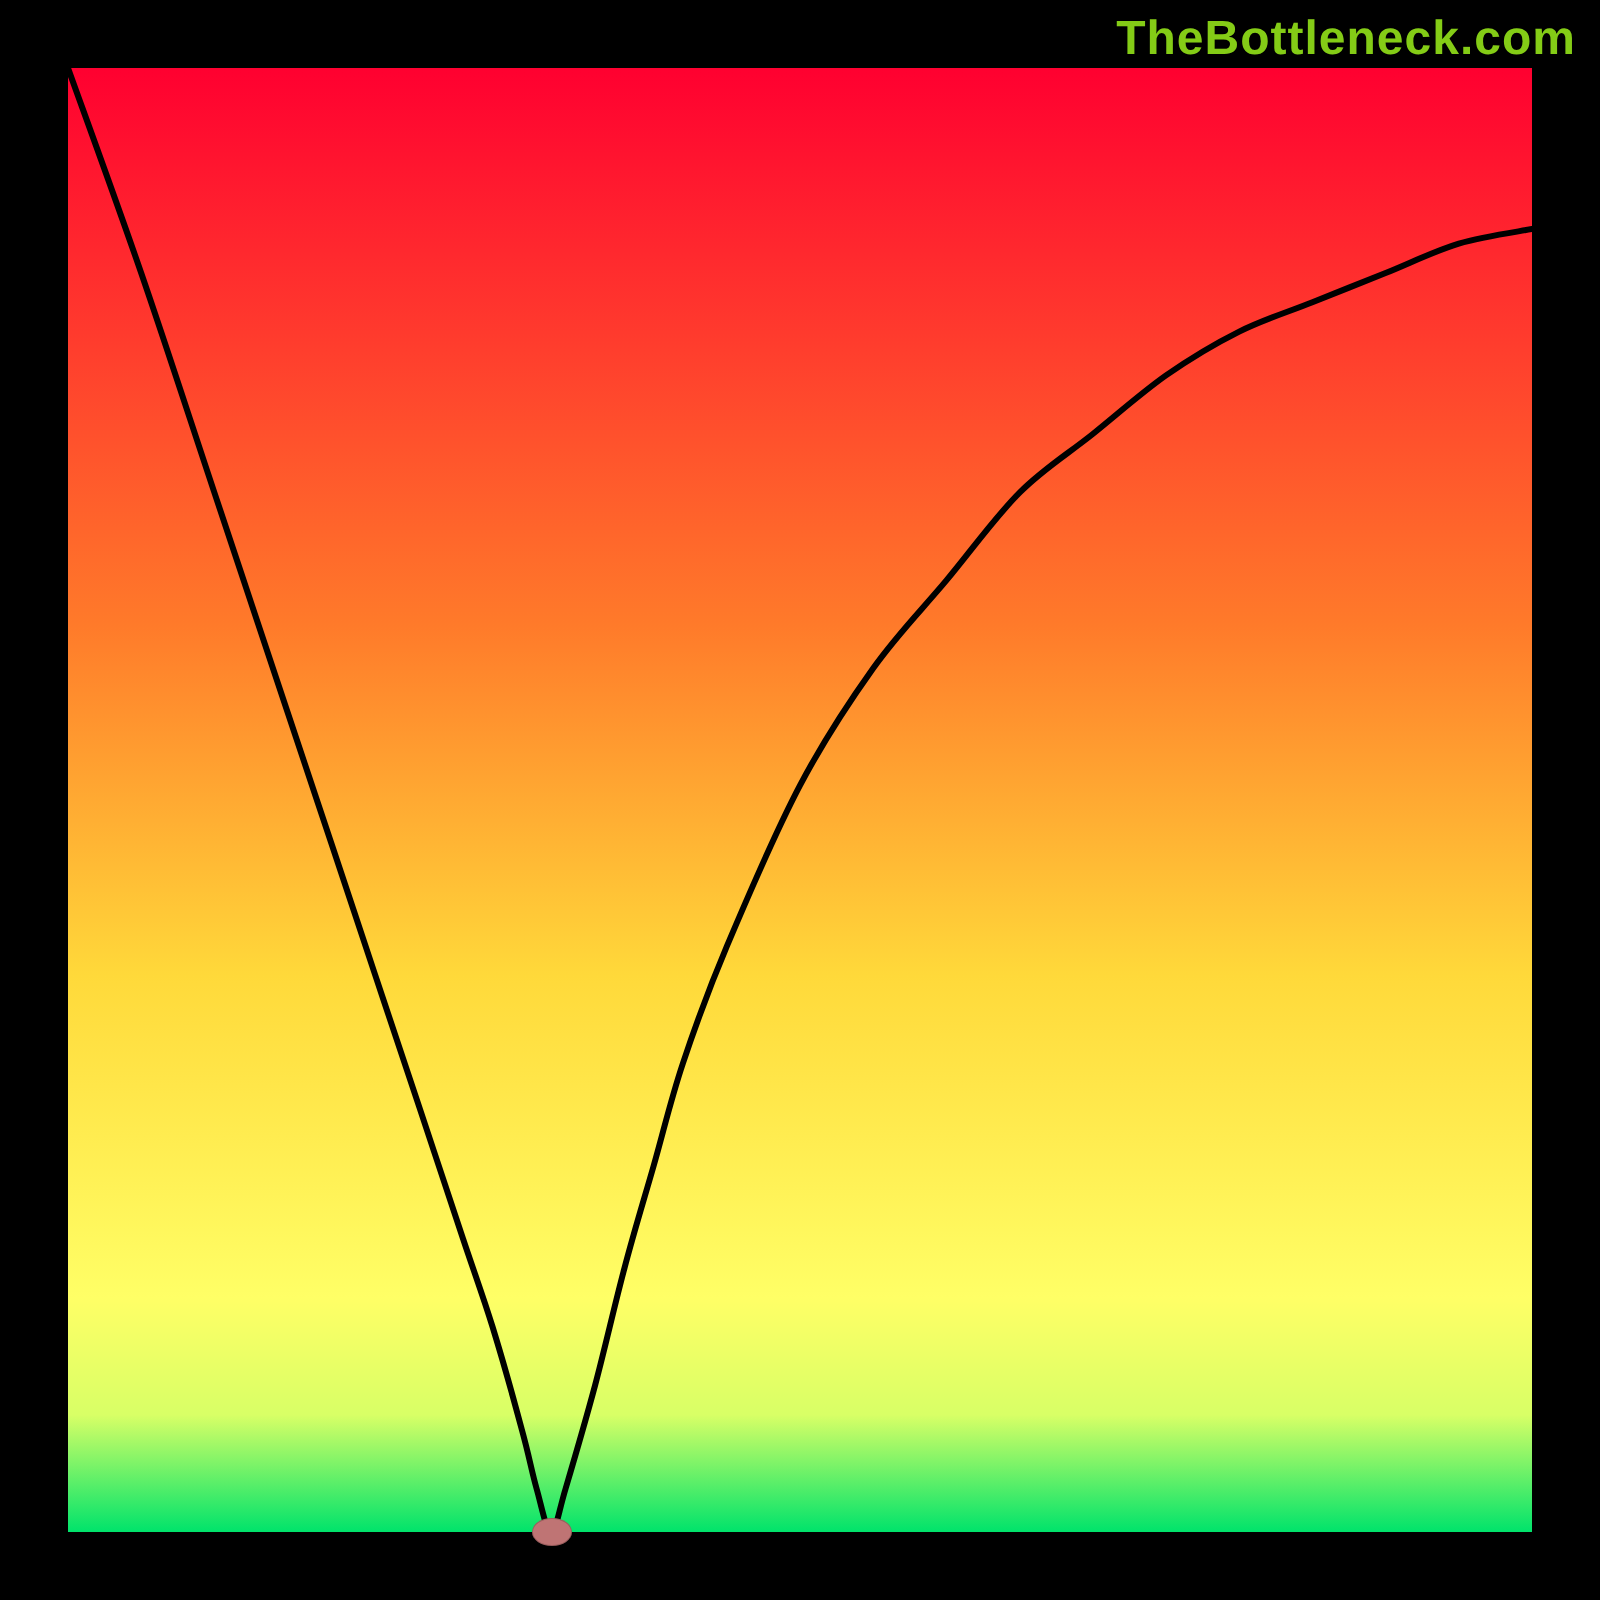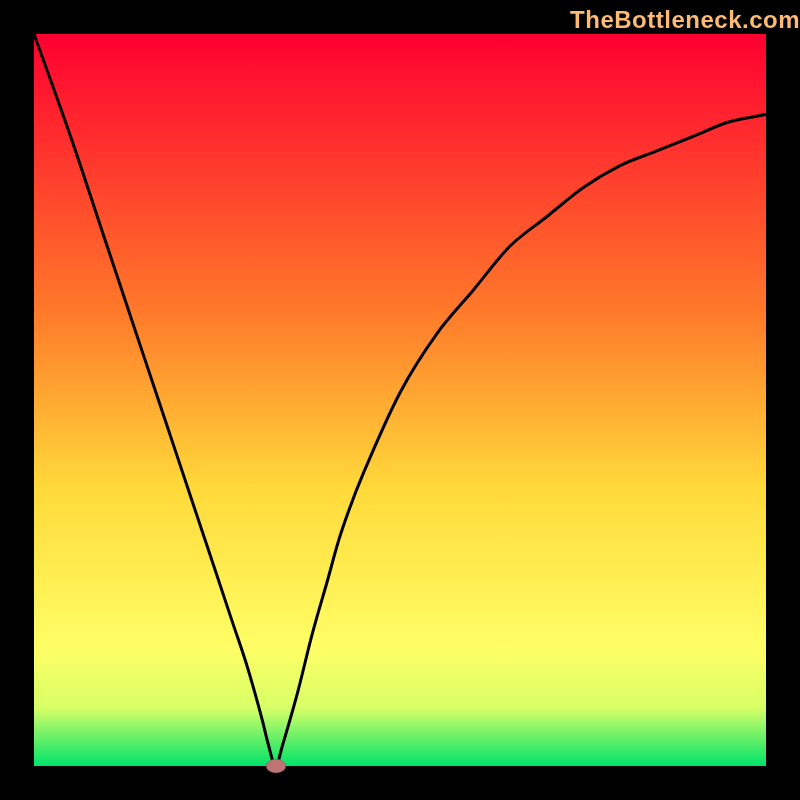--- a/index.html
+++ b/index.html
@@ -13,22 +13,22 @@
   }
   .frame {
     position: relative;
     width: 800px;
     height: 800px;
     background: #000;
   }
   .watermark {
     position: absolute;
     top: 6px;
-    right: 0;
-    color: #fdba74;
+    right: 12px;
+    color: #84cc16;
     font-size: 24px;
     font-weight: 600;
     letter-spacing: 0.5px;
     user-select: none;
   }
   .plot-wrap {
     position: absolute;
     left: 34px;
     top: 34px;
     width: 732px;

